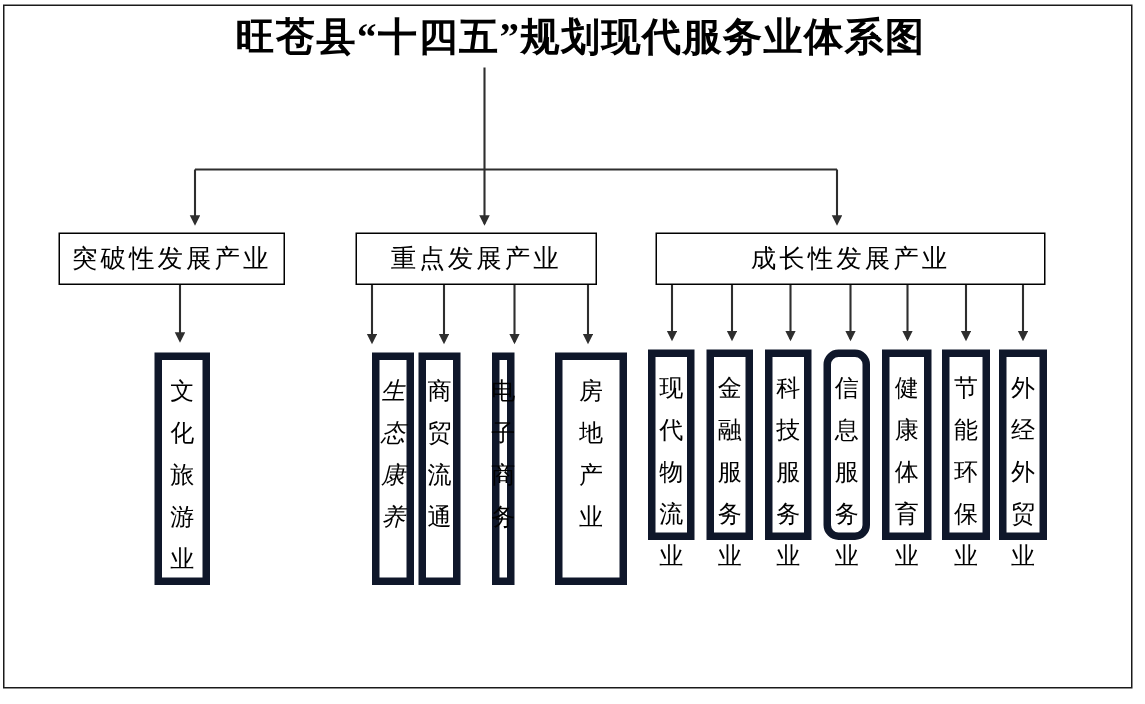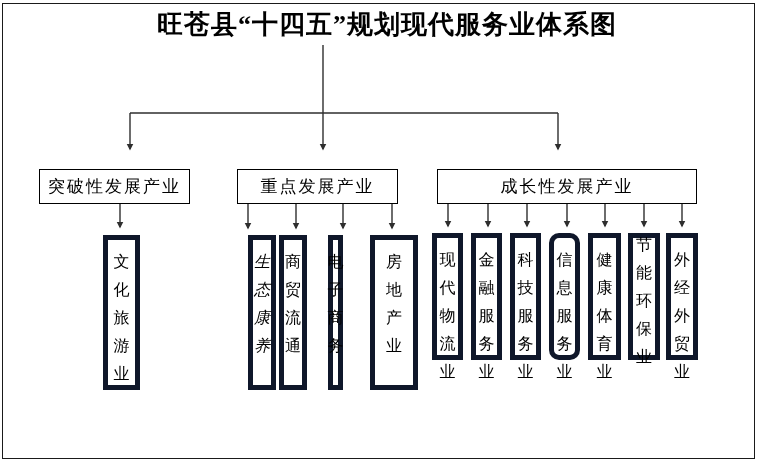--- a/index.html
+++ b/index.html
@@ -50,21 +50,20 @@
     top: 155px;
     height: 35px;
     border: 1px solid #000000;
     box-sizing: border-box;
     display: flex;
     align-items: center;
     justify-content: center;
     font-size: 17px;
     letter-spacing: 2px;
     background: #ffffff;
-    margin-top: 14px;
   }
   .leaf-box {
     position: absolute;
     border: 5px solid #0f172a;
     box-sizing: border-box;
     display: flex;
     justify-content: center;
     background: #ffffff;
   }
   .leaf-box .leaf-label {
@@ -151,20 +150,20 @@
   </div>
   <div class="leaf-box leaf-tall" style="left:510px; width:31px;">
     <div class="leaf-label">科技服务业</div>
   </div>
   <div class="leaf-box leaf-tall" style="left:549px; width:31px;border-radius:10px;">
     <div class="leaf-label">信息服务业</div>
   </div>
   <div class="leaf-box leaf-tall" style="left:588px; width:33px;">
     <div class="leaf-label">健康体育业</div>
   </div>
-  <div class="leaf-box leaf-tall" style="left:628px; width:32px;align-items:center;">
+  <div class="leaf-box leaf-tall" style="left:628px; width:32px;">
     <div class="leaf-label">节能环保业</div>
   </div>
   <div class="leaf-box leaf-tall" style="left:666px; width:32px;">
     <div class="leaf-label">外经外贸业</div>
   </div>
 
 </div>
 
 </body></html>

